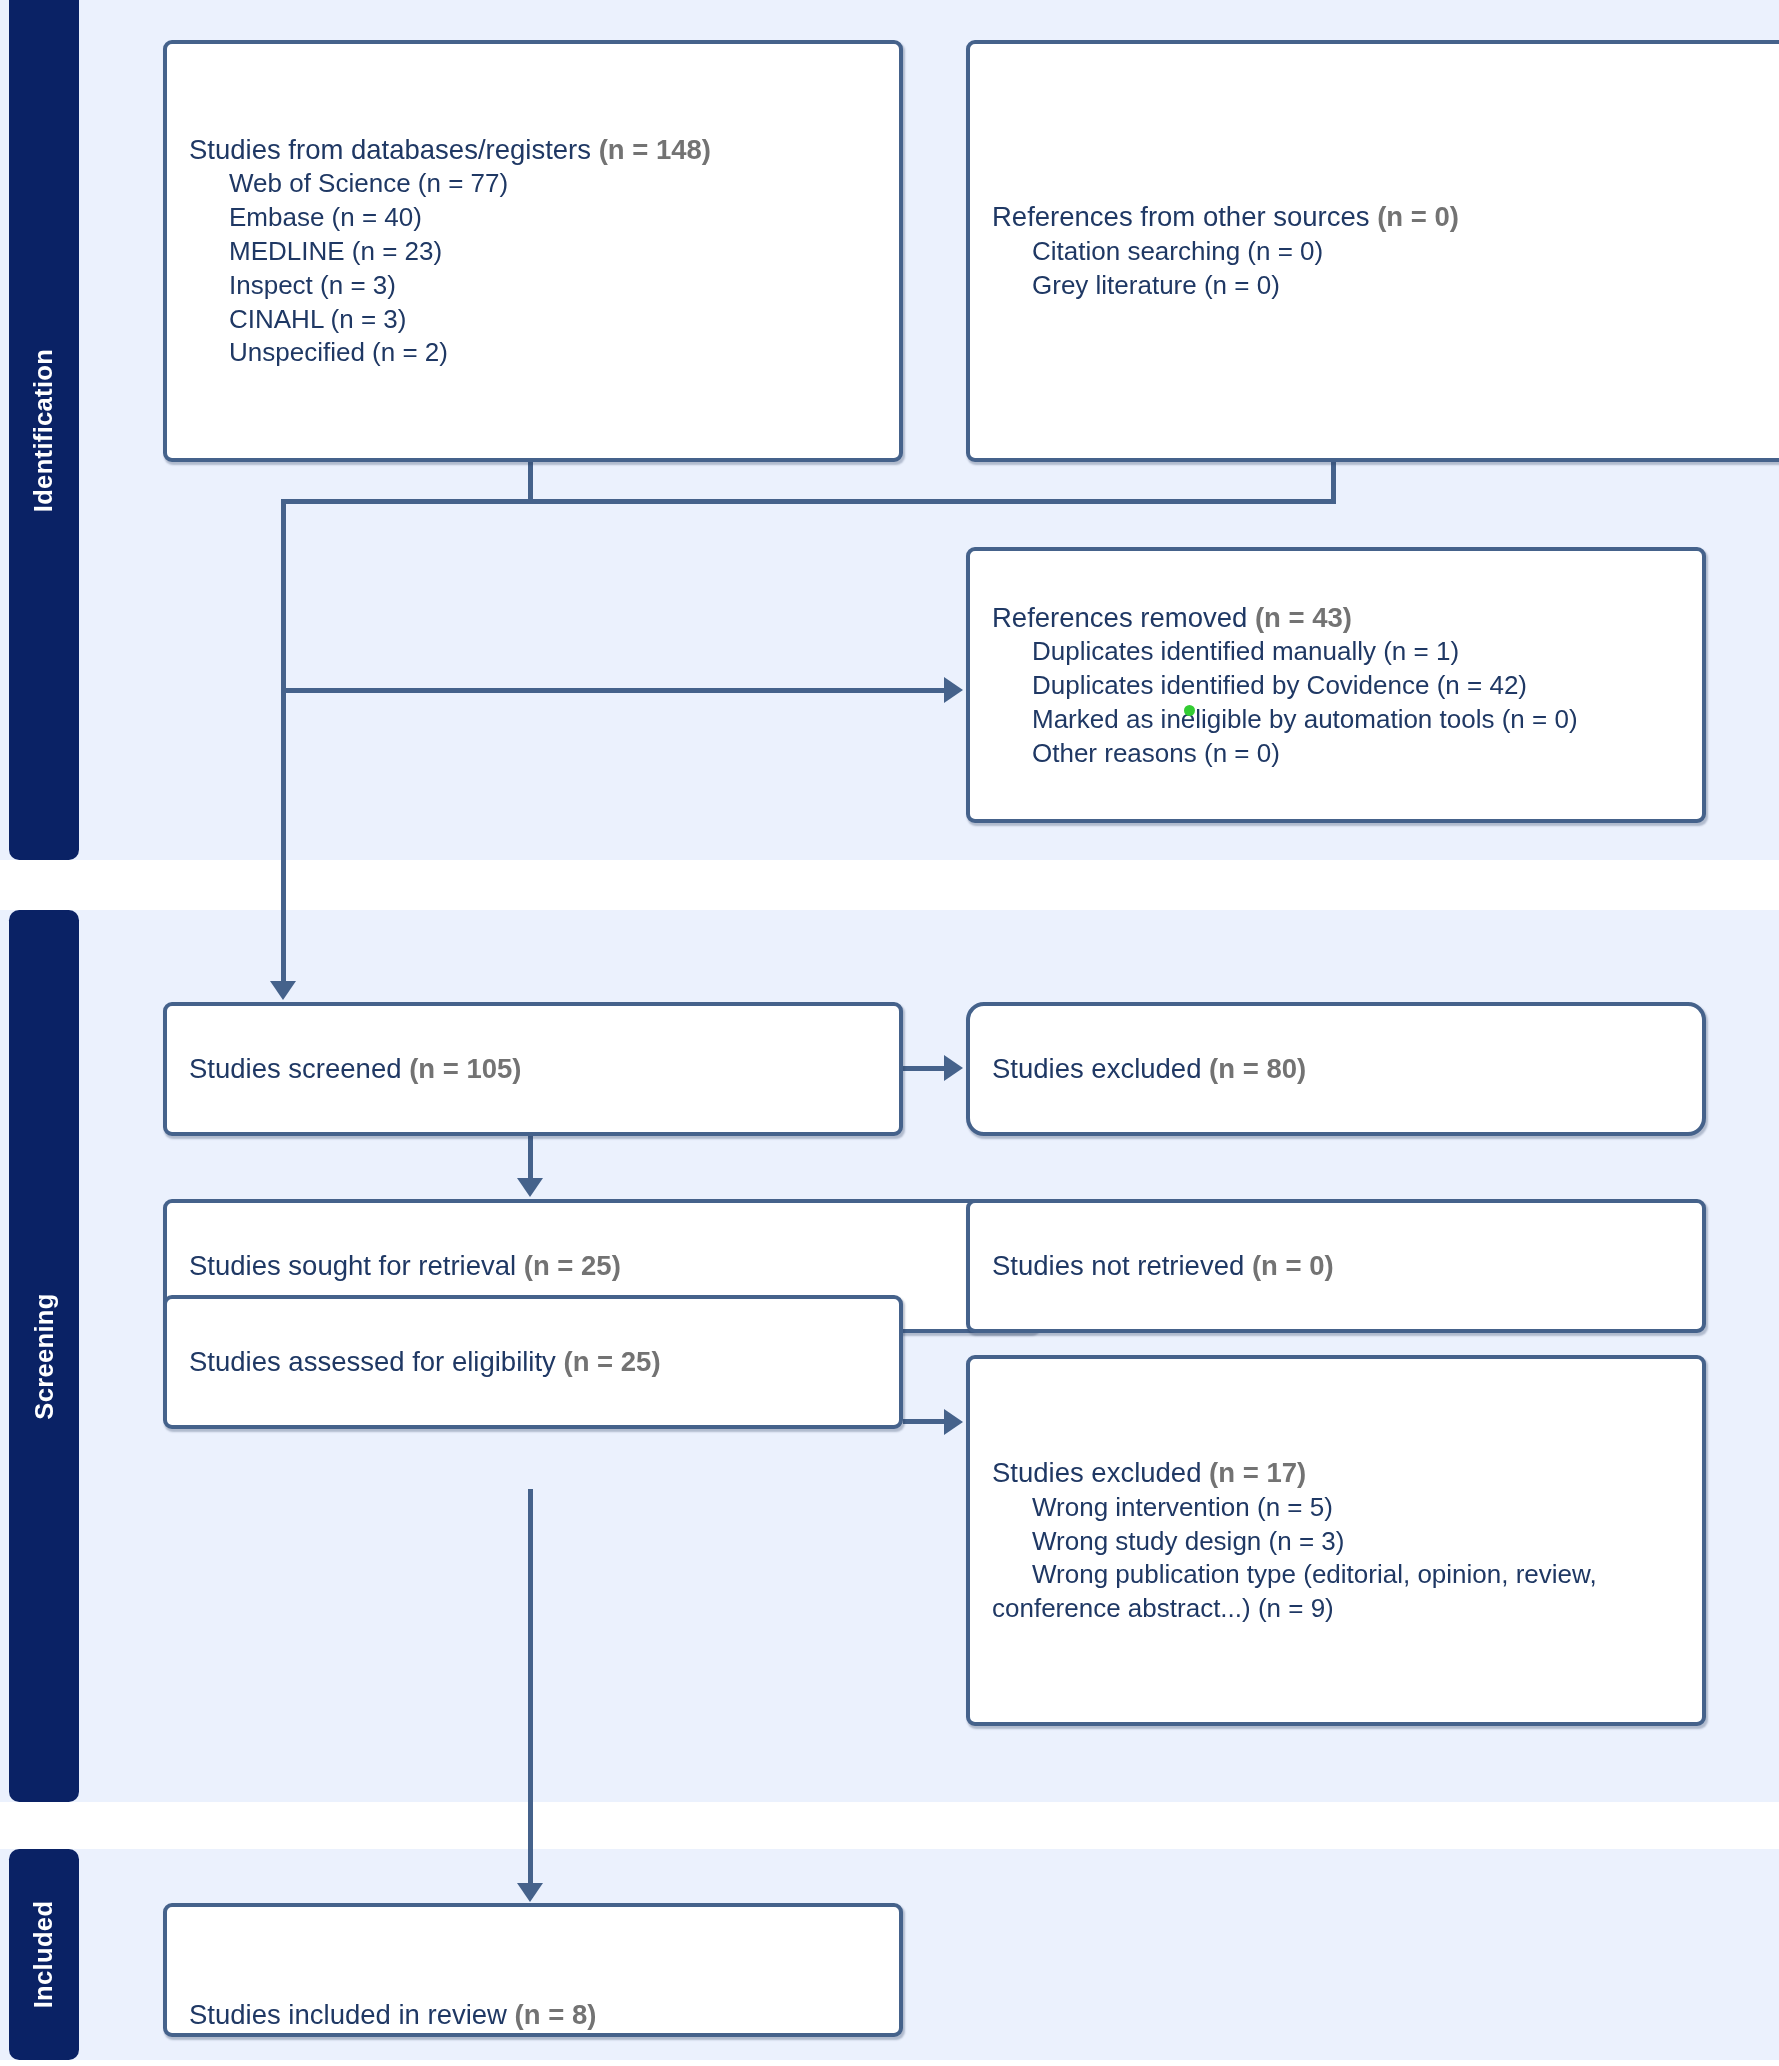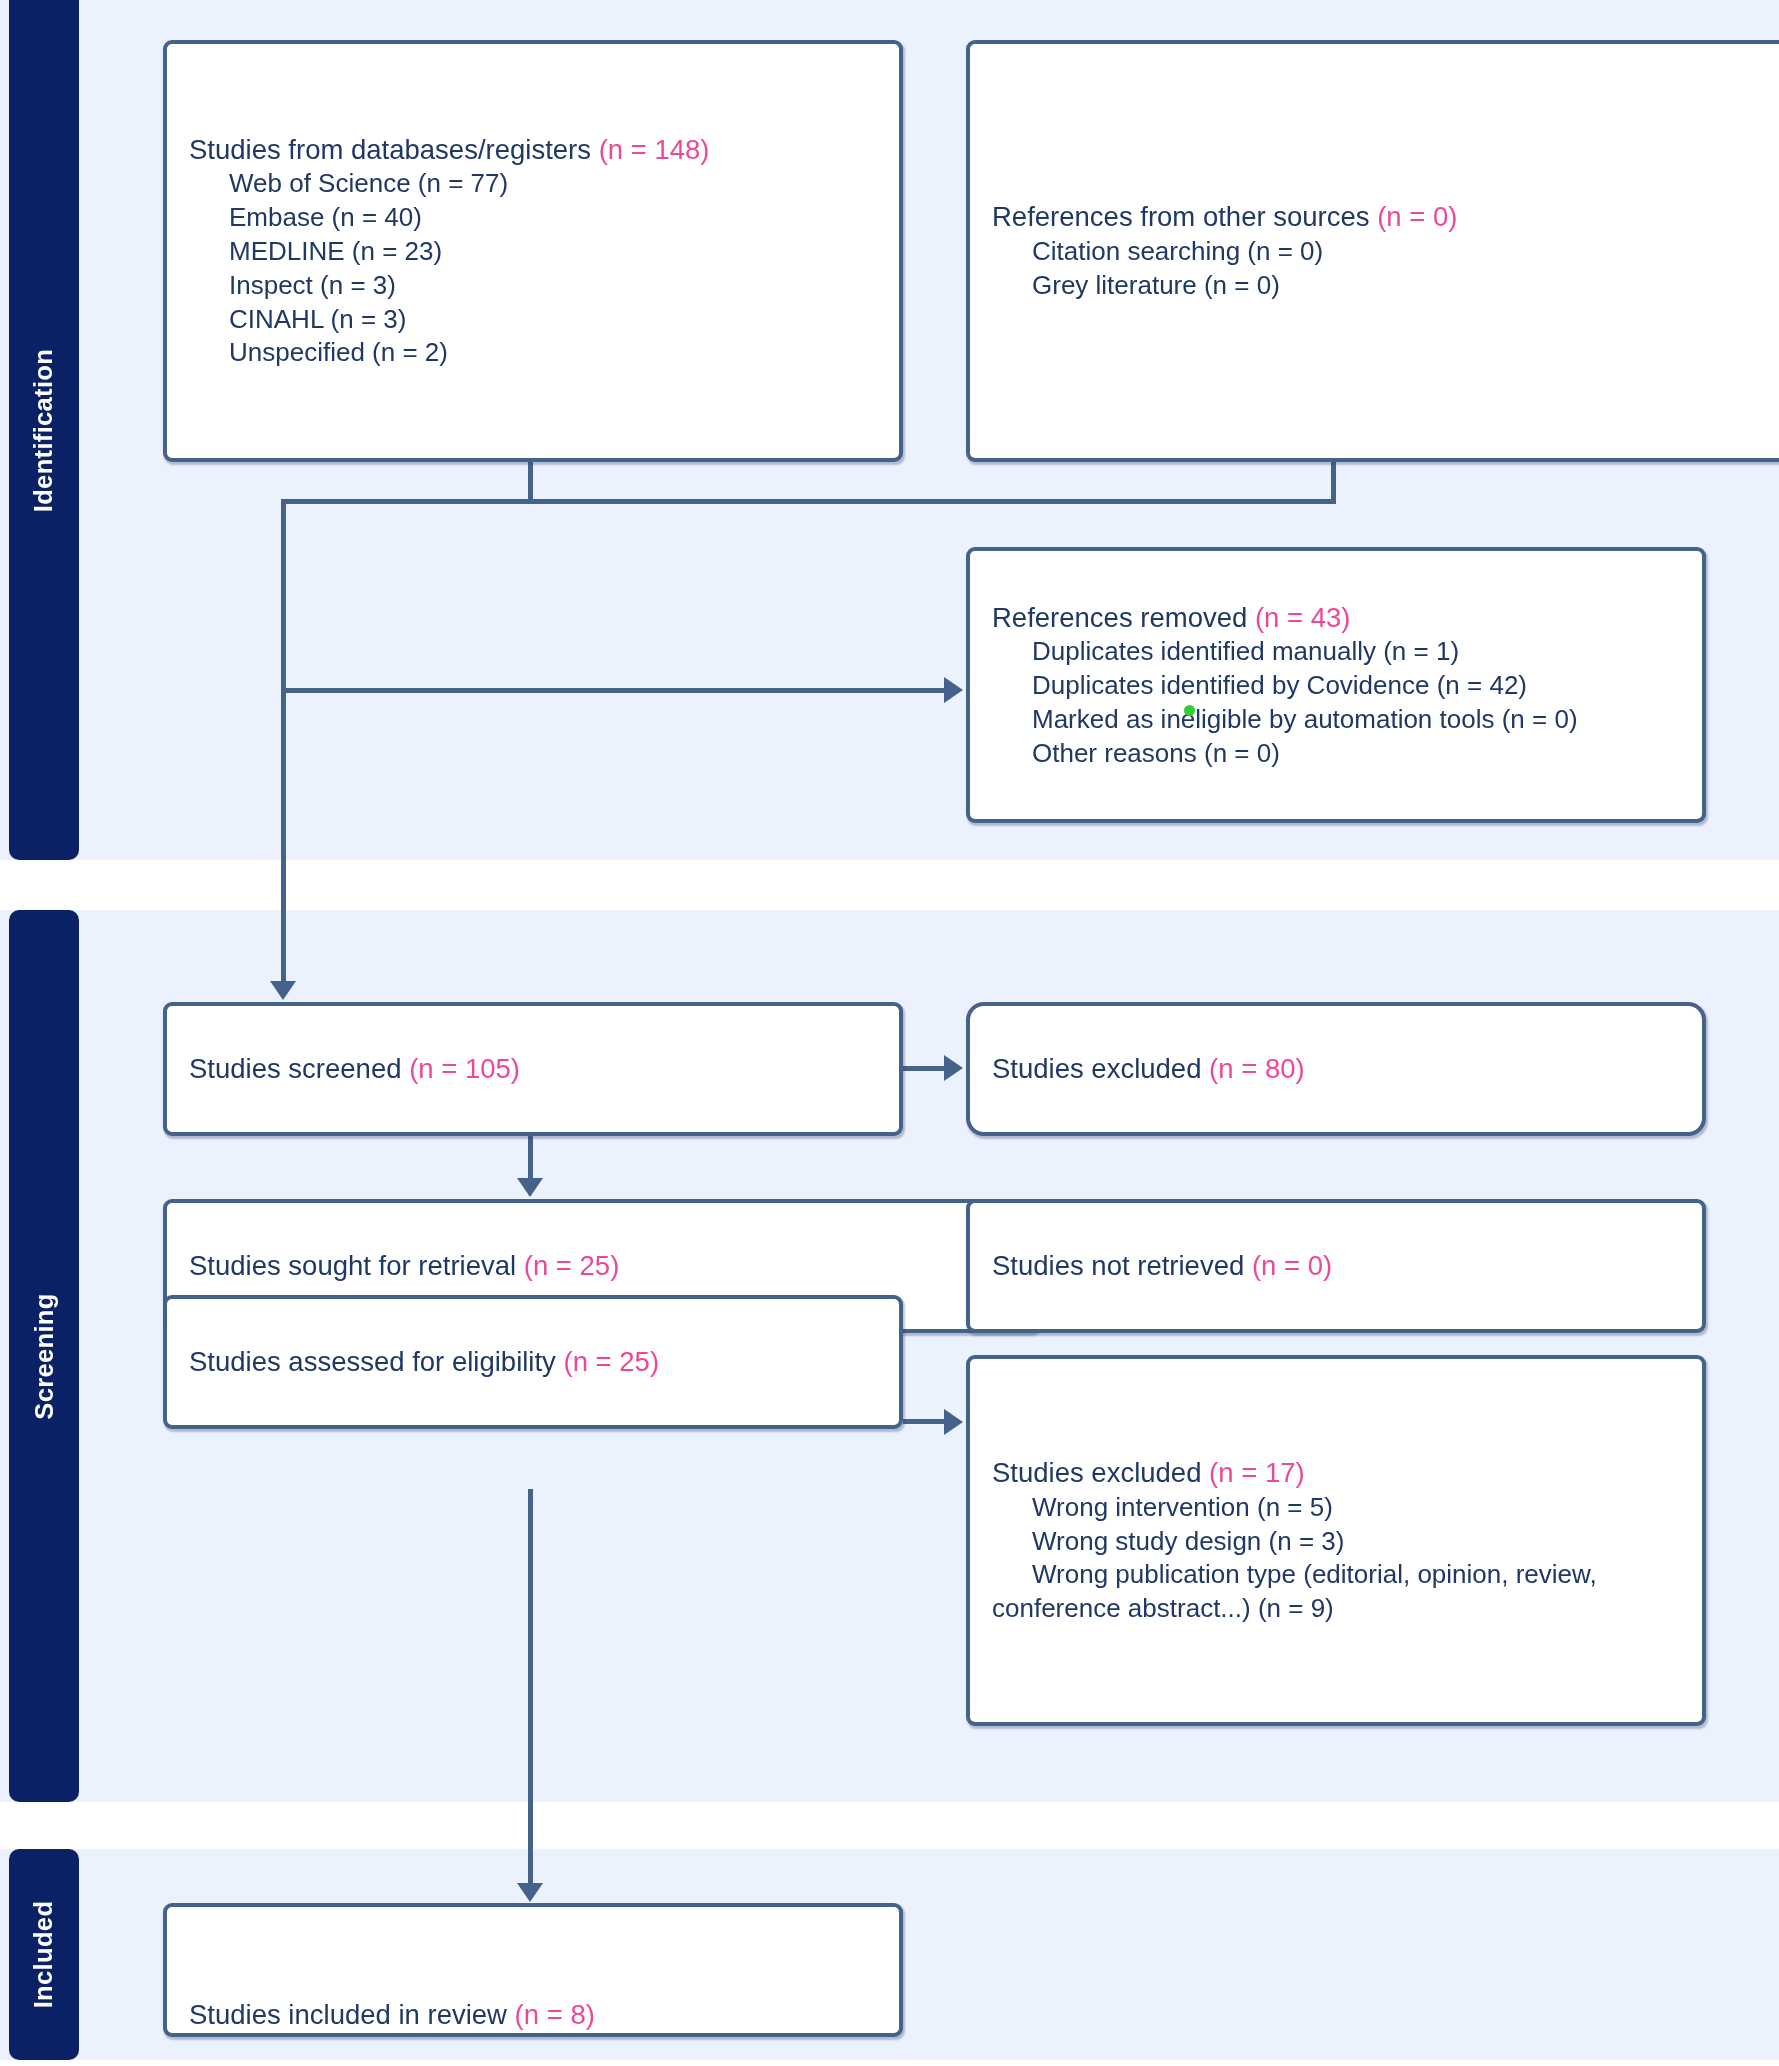--- a/index.html
+++ b/index.html
@@ -58,22 +58,22 @@
     color: #1F3864;
     font-size: 26px;
     line-height: 1.30;
     font-family: "Liberation Sans", sans-serif;
     white-space: nowrap;
   }
   .ln.wrapline { white-space: normal; }
   .ln.head { font-size: 27.5px; }
   .ln.sub { padding-left: 40px; }
   .ln .bold {
-    color: #ec4899;
-    font-weight: normal;
+    color: #737373;
+    font-weight: bold;
   }
 
   
   .vline, .hline {
     position: absolute;
     background: #45628B;
   }
   .arrow-down {
     position: absolute;
     width: 0; height: 0;

